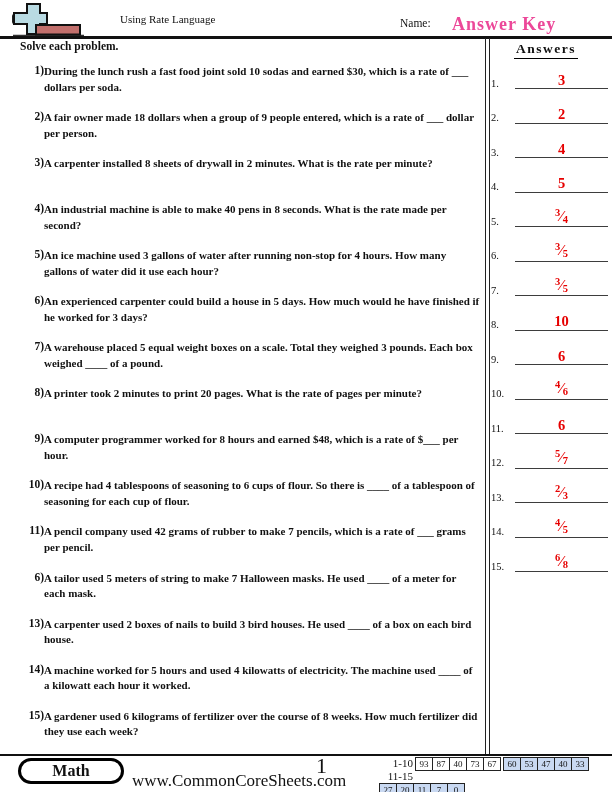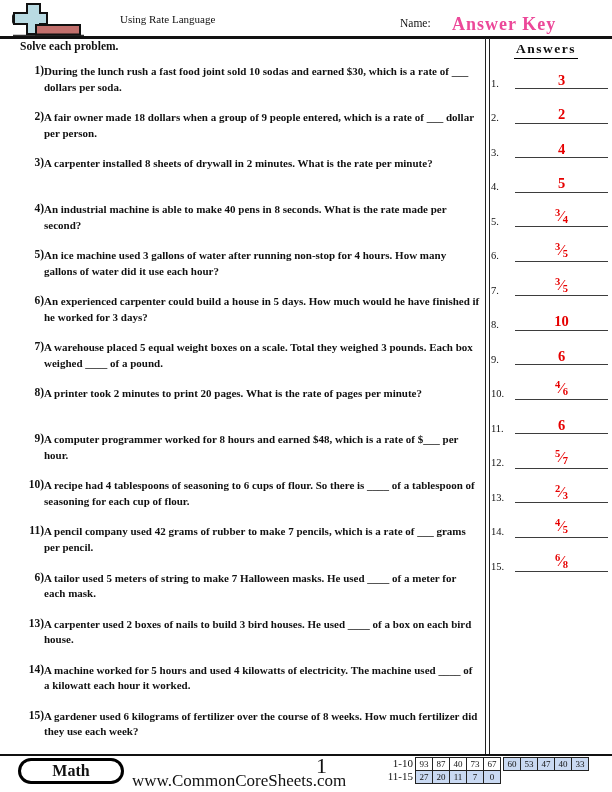--- a/index.html
+++ b/index.html
@@ -42,21 +42,21 @@
   
   .rule-bottom{position:absolute;left:0;top:754px;width:612px;height:2px;background:#111;}
   .math-box{position:absolute;left:18px;top:758px;width:100px;height:20px;border:3px solid #000;
             border-radius:13px;display:flex;align-items:center;justify-content:center;
             font-size:16px;font-weight:bold;background:#fff;}
   .website{position:absolute;left:132px;top:771px;font-size:17px;}
   .page-num{position:absolute;left:316px;top:753px;font-size:22px;}
 
   .score-grid{position:absolute;left:380px;top:757px;}
   .score-row{display:flex;align-items:flex-start;height:14px;}
-  .score-row + .score-row{margin-top:-1px;}
+  .score-row + .score-row{margin-top:-1px;flex-direction:column;}
   .score-label{width:33px;text-align:right;font-size:11px;line-height:13px;padding-right:3px;flex:none;}
   .score-cells{display:flex;}
   .score-cell{width:16px;height:12px;border:1px solid #222;margin-left:-1px;
               font-size:9px;text-align:center;line-height:12px;background:#fff;flex:none;}
   .score-cell.shaded{background:#c9d9f2;}
   .score-cell.gap{margin-left:2px;}
 </style>
 </head>
 <body>
 

